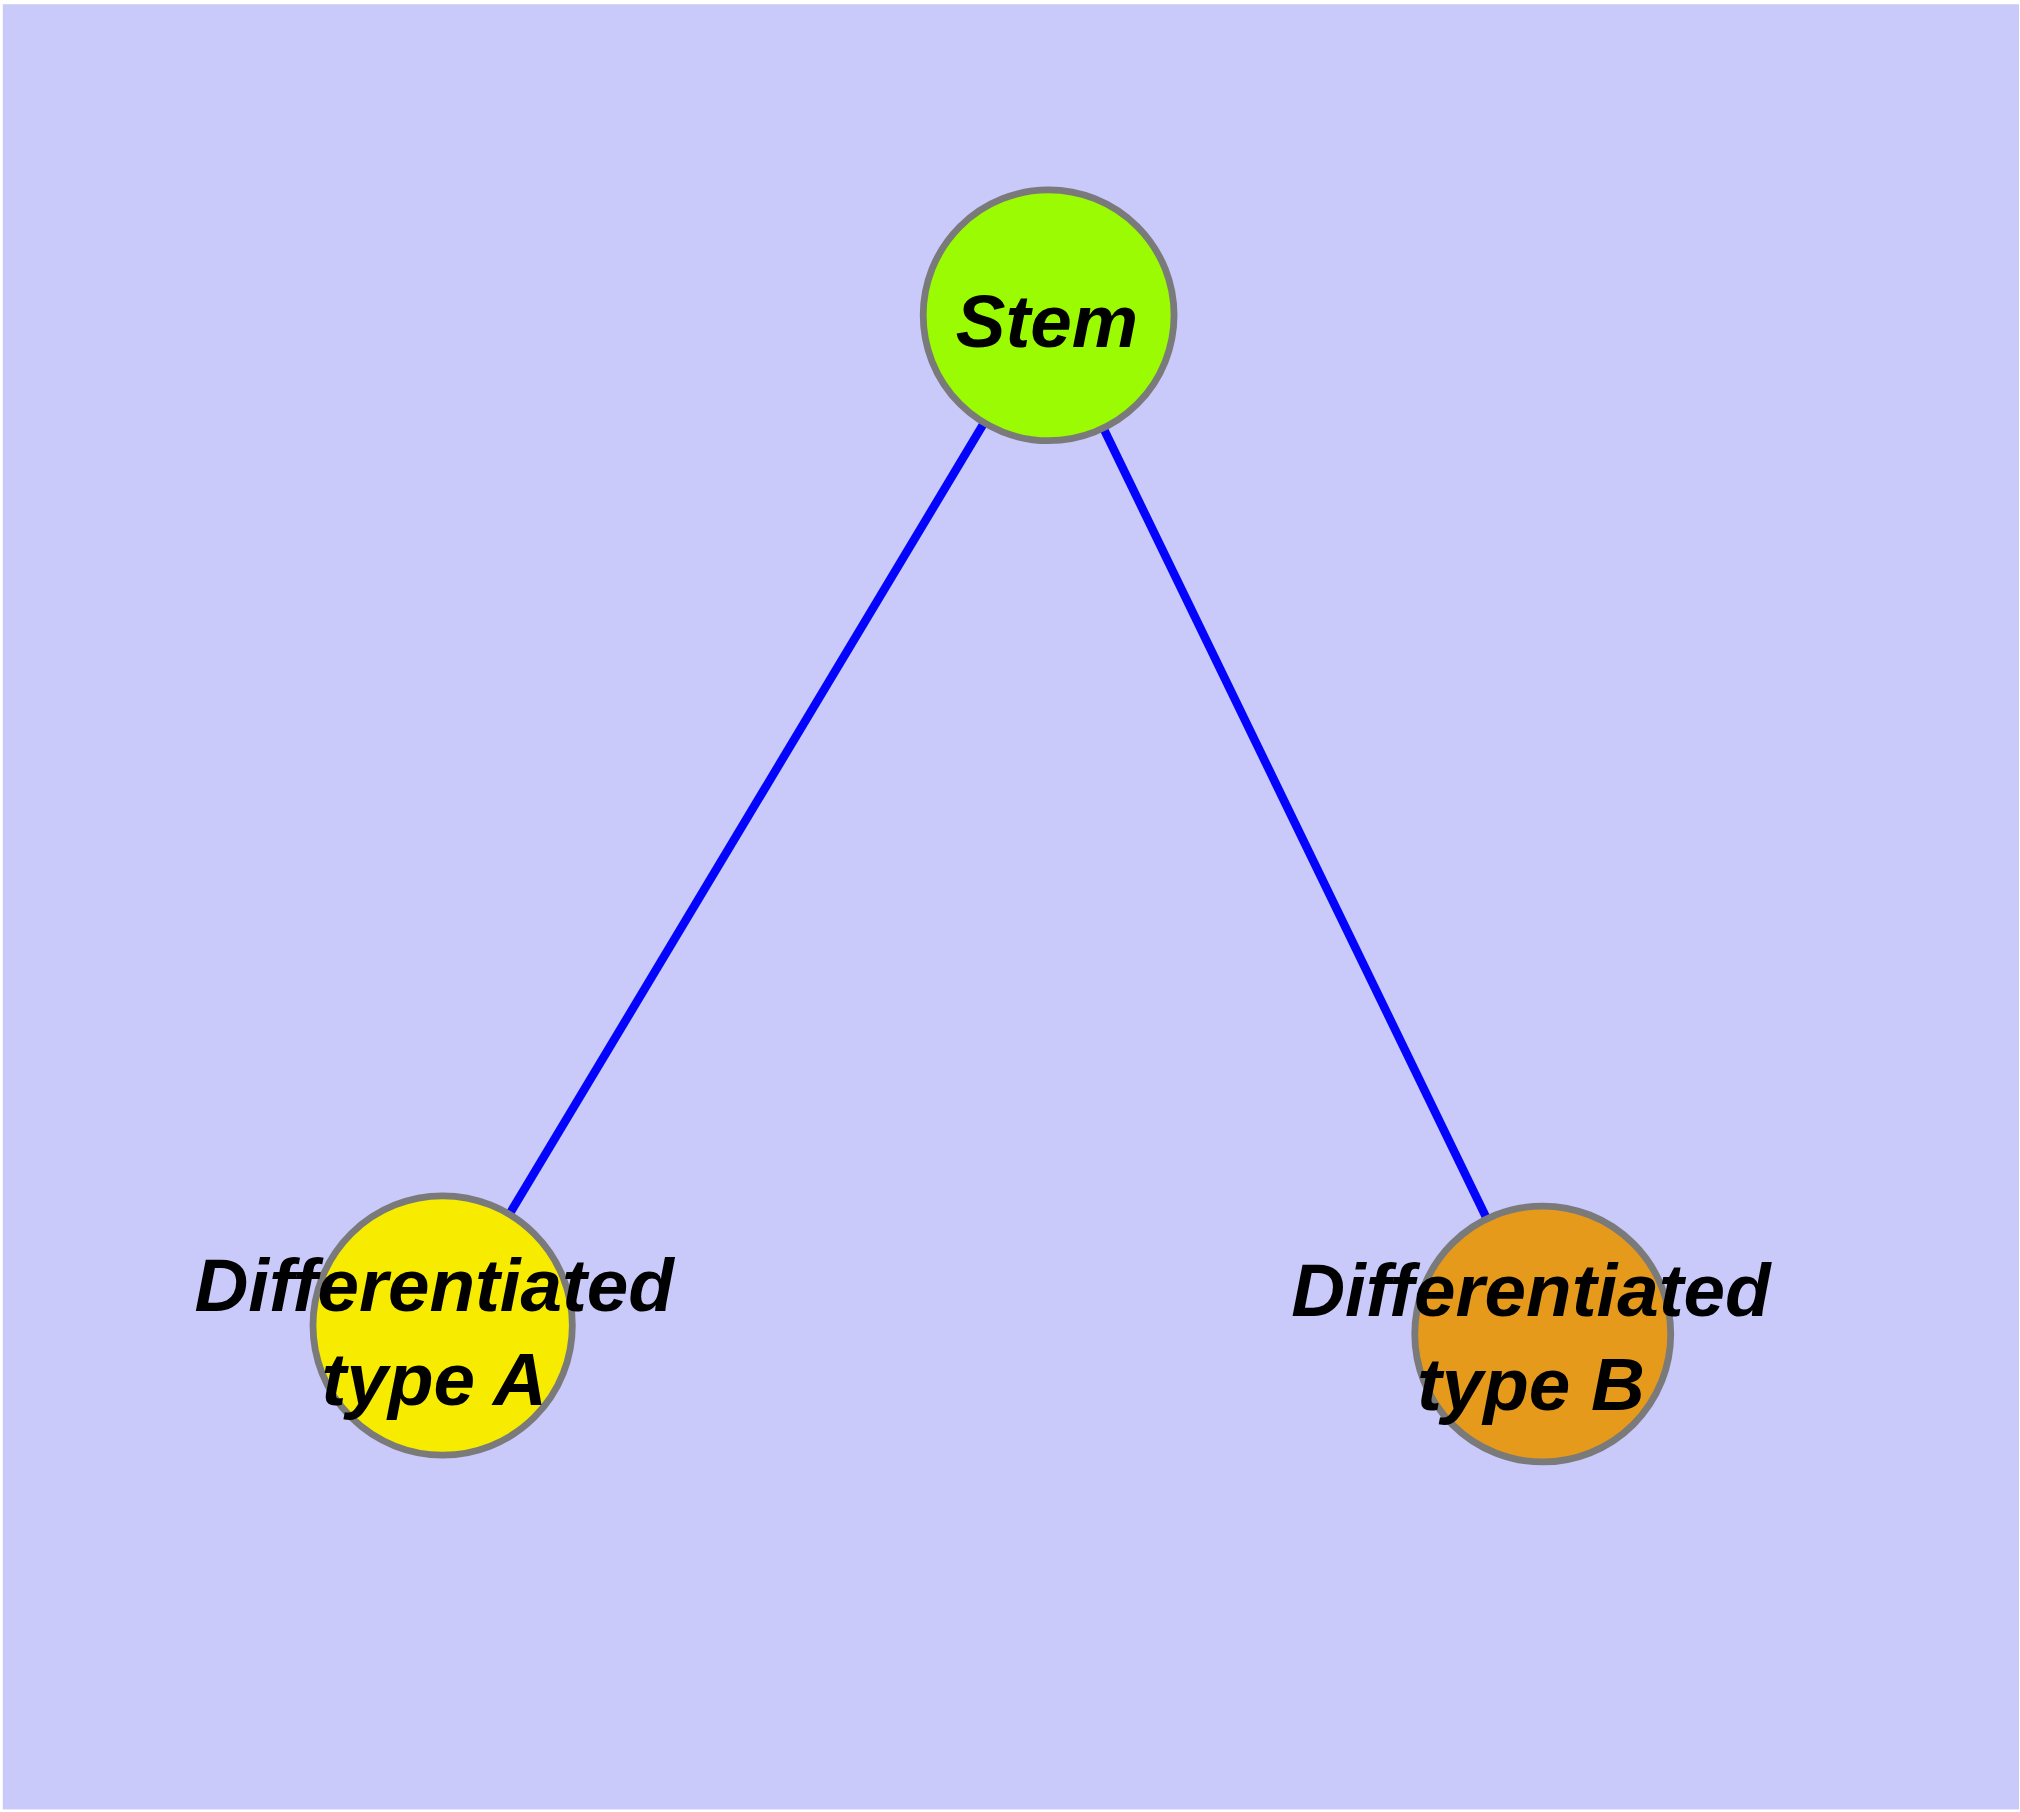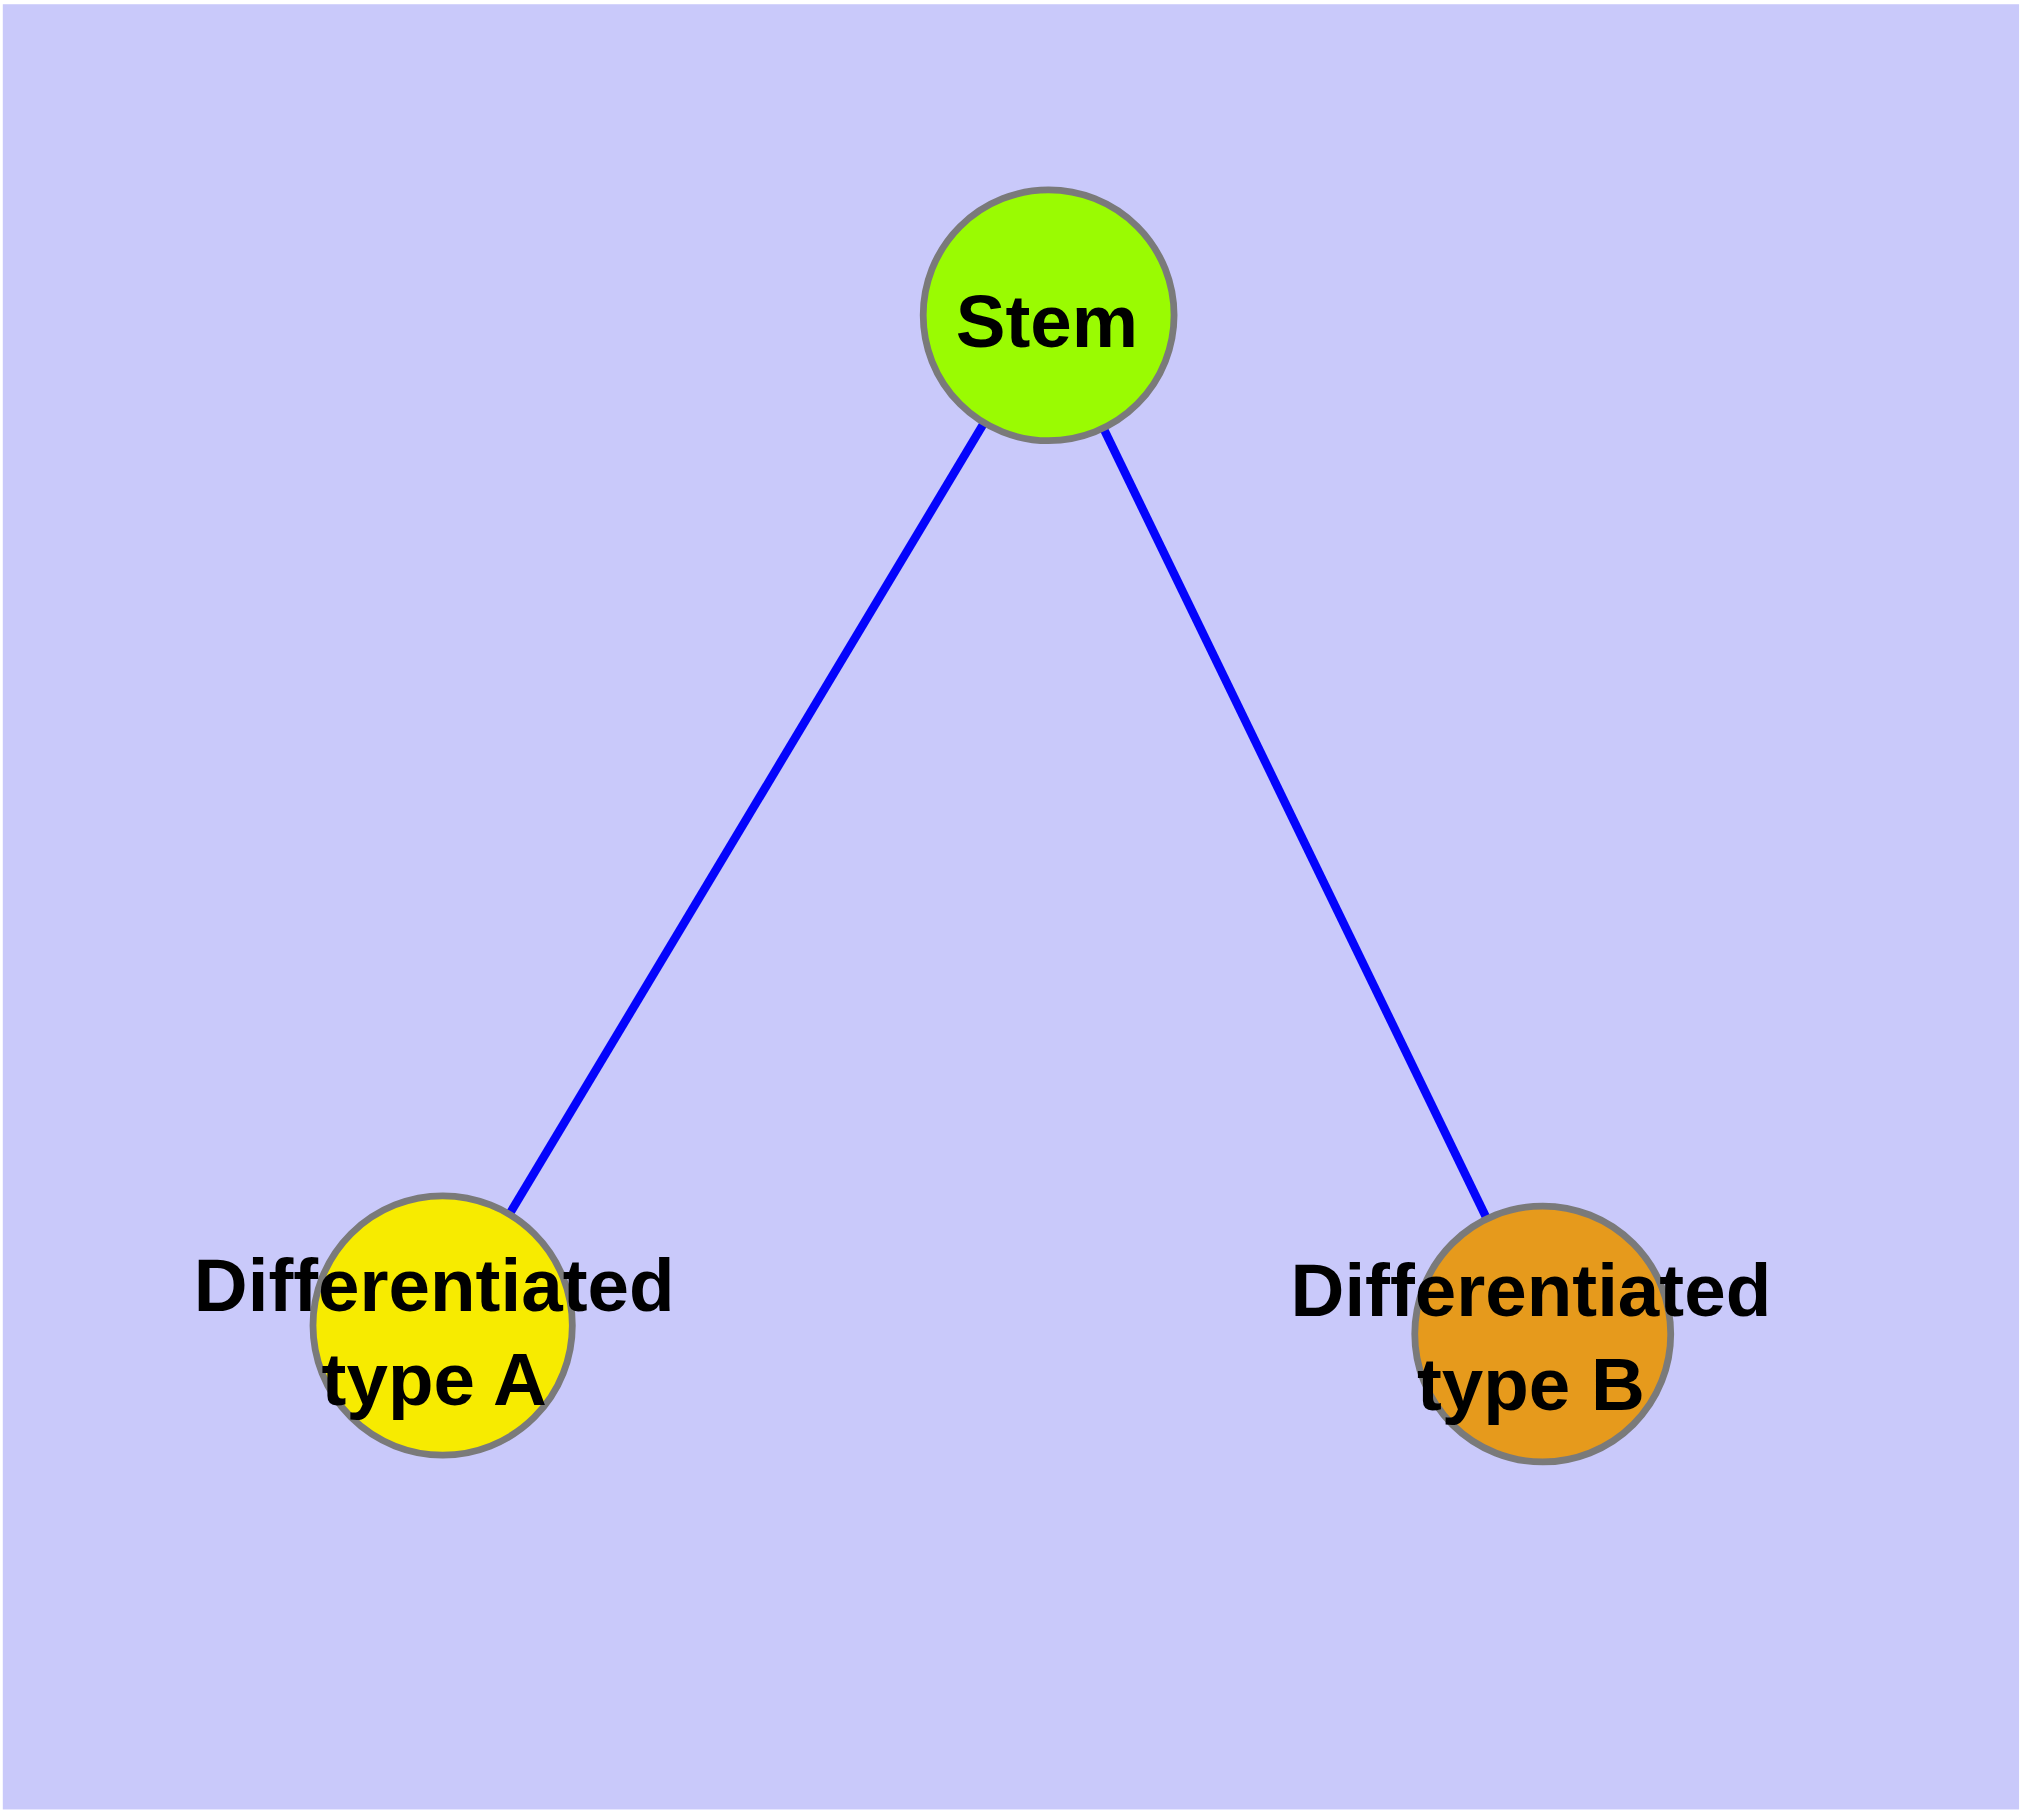--- a/index.html
+++ b/index.html
@@ -7,20 +7,21 @@
     padding: 0;
     width: 2021px;
     height: 1812px;
     background: #ffffff;
     overflow: hidden;
   }
   .stage {
     position: relative;
     width: 2021px;
     height: 1472px;
+    font-style: italic;
   }
   svg.graph {
     position: absolute;
     top: 0;
     left: 0;
     display: block;
   }
   .edge {
     stroke-width: 10;
     fill: none;

